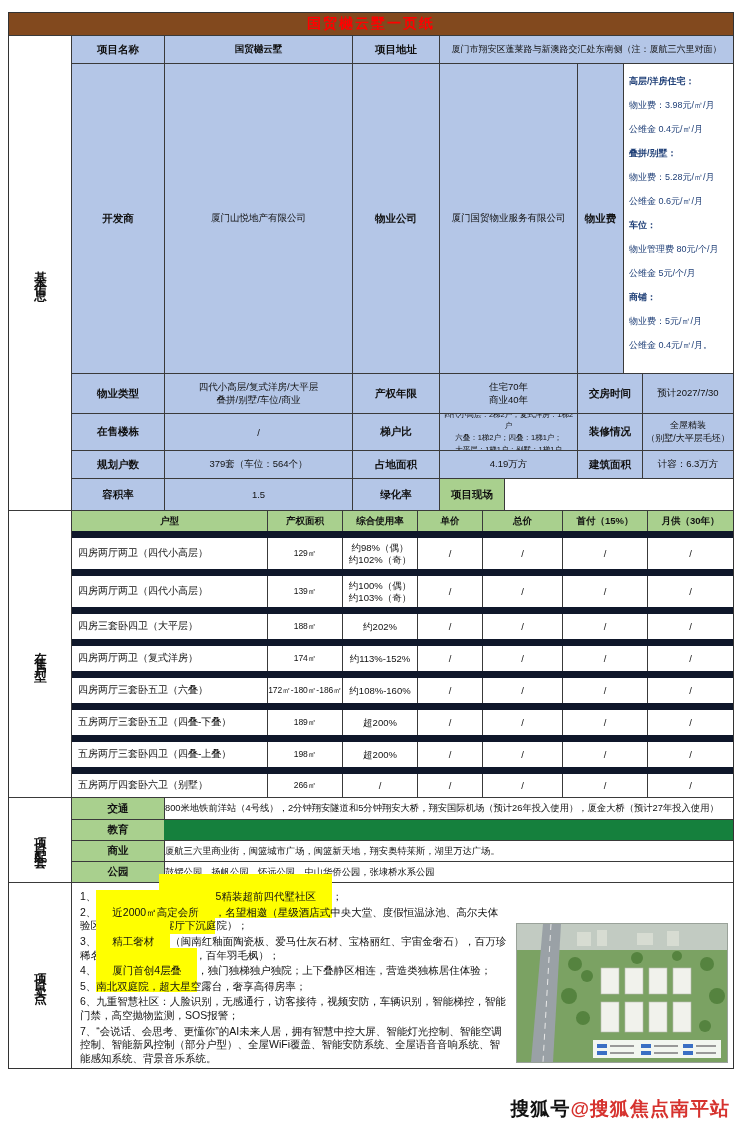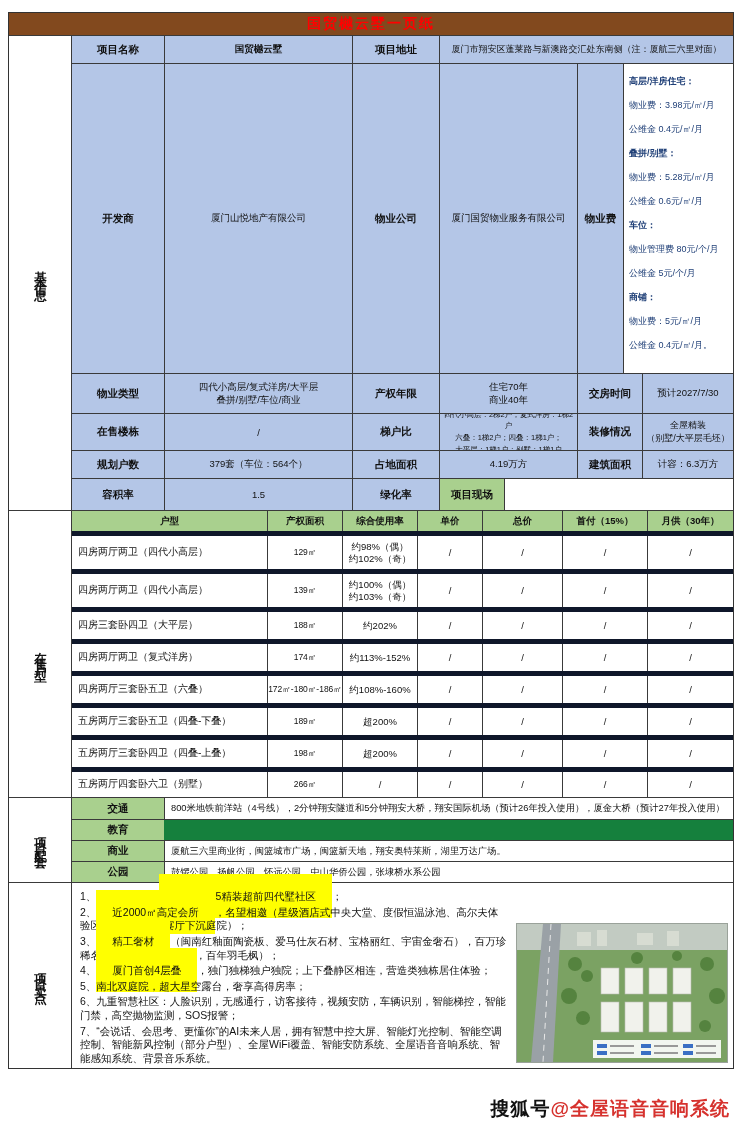--- a/index.html
+++ b/index.html
@@ -40,31 +40,31 @@
   
   .uhead{height:20px;}
   .uhead .cell{background:#A9D08E;font-weight:bold;font-size:9.5px;}
   .uc0{width:195px;min-width:195px;}
   .uc1{width:75px;min-width:75px;}
   .uc2{width:75px;min-width:75px;}
   .uc3{width:65px;min-width:65px;text-align:center;}
   .uc4{width:80px;min-width:80px;}
   .uc5{width:85px;min-width:85px;}
   .uc6{flex:1;}
-  .units-body .row{border-top:5px solid #0f172a;height:32px;}
+  .units-body .row{border-top:7px solid #0f172a;height:32px;}
   .units-body .row:nth-child(-n+2){height:38px;}
   .units-body .row:last-child{height:30px;}
   .units-body .cell{font-size:9.5px;line-height:1.25;}
   .units-body .uc0{align-items:flex-start;text-align:left;padding-left:6px;font-size:10px;}
   .units-body .uc1{font-size:8.5px;white-space:nowrap;}
   
   .amen-body .row + .row{border-top:1px solid #3a3a3a;}
   .arow{height:21px;}
   .alab{font-size:10.5px;}
-  .atext{align-items:flex-start;text-align:left;padding-left:6px;font-size:9.3px;white-space:nowrap;}
+  .atext{align-items:flex-start;text-align:left;padding-left:0;font-size:9.3px;white-space:nowrap;}
   
   .selling{flex:1;position:relative;background:#fff;padding:5px 8px;box-sizing:border-box;height:185px;}
   .sp-list{padding-right:218px;}
   .sp{font-size:10.5px;line-height:1.3;margin:2px 0;}
   mark{background:#FFFF00;color:inherit;padding:16px;}
   .aerial{position:absolute;right:5px;bottom:5px;width:210px;height:138px;border:1px solid #9aa29a;}
   
   .watermark{position:absolute;right:10px;bottom:1px;font-size:19px;font-weight:bold;letter-spacing:1px;white-space:nowrap;}
   .wm-red{color:#D6322E;}
 </style>
@@ -306,15 +306,15 @@
             <rect x="179" y="121" width="20" height="2"></rect>
               <rect x="179" y="128" width="20" height="2"></rect>
           </g>
         </svg>
       </div>
     </div>
 
   </div>
 
   <div class="watermark">
-    <span class="wm-black">搜狐号</span><span class="wm-red">@全屋语音音响系统</span>
+    <span class="wm-black">搜狐号</span><span class="wm-red">@搜狐焦点南平站</span>
   </div>
 </div>
 
 </body></html>

